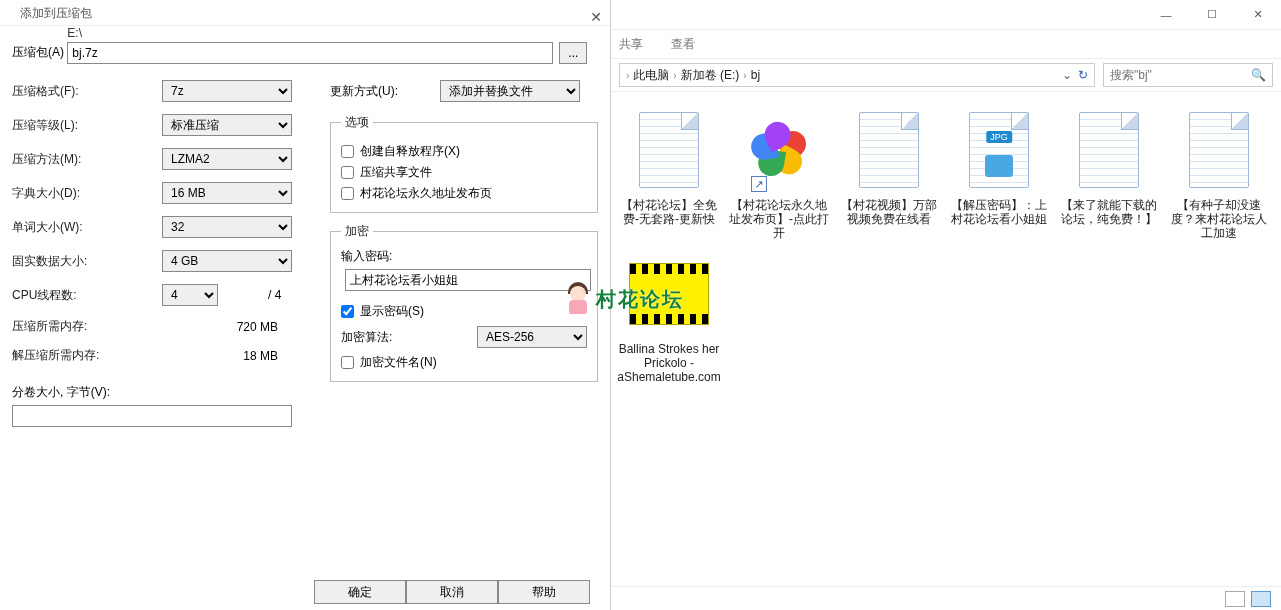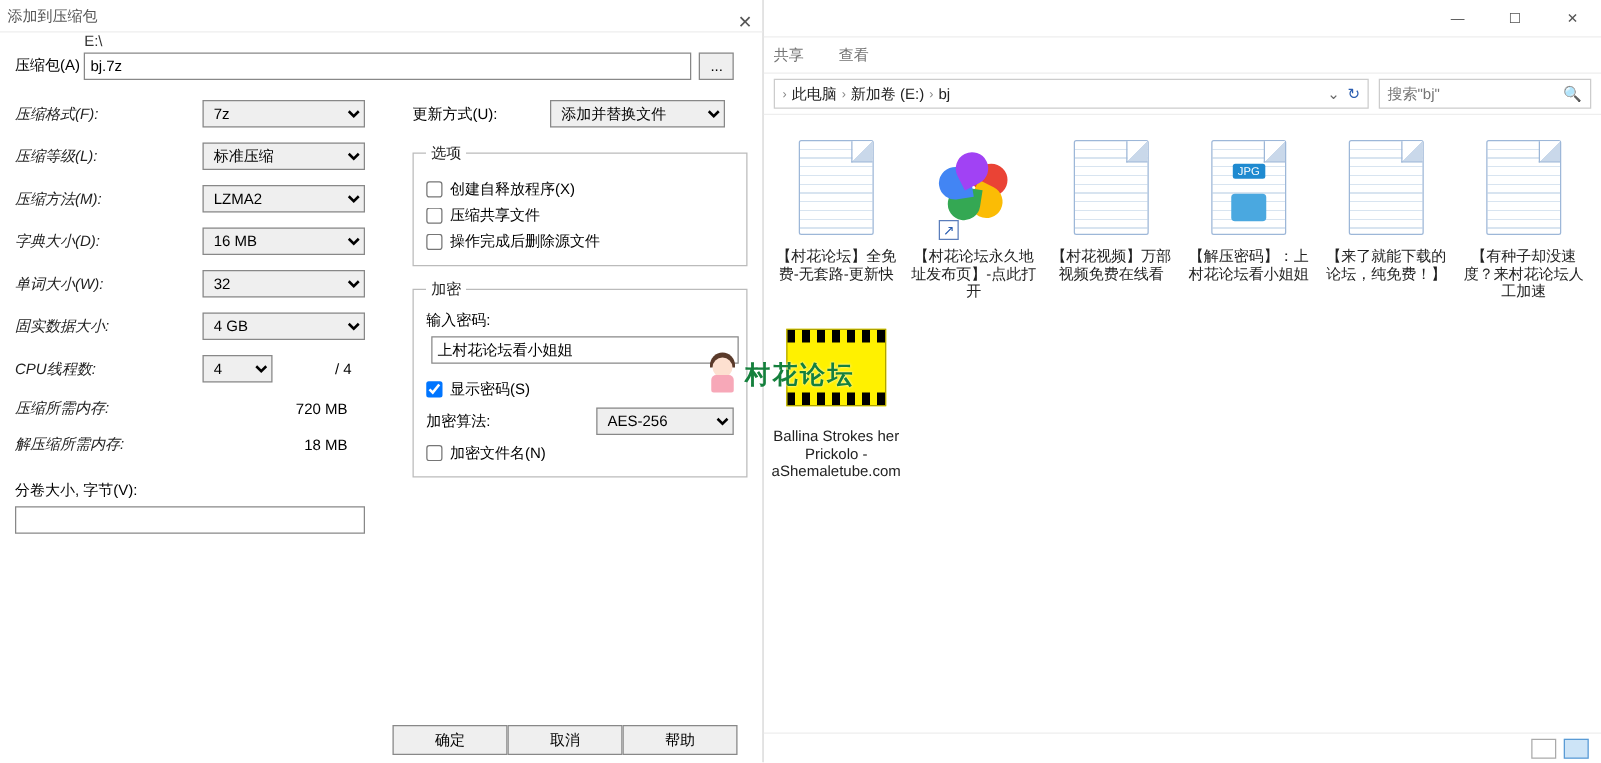--- a/index.html
+++ b/index.html
@@ -1,28 +1,28 @@
 <!DOCTYPE html>
 <html><head>
 <meta charset="utf-8">
 <style>
 * { box-sizing: border-box; margin: 0; padding: 0; font-family: "Microsoft YaHei", "Segoe UI", sans-serif; font-size: 12px; }
 body { background: #fff; width: 1281px; height: 610px; overflow: hidden; position: relative; }
 
 .dialog { position: absolute; left: 0; top: 0; width: 611px; height: 610px; background: #fff; border-right: 1px solid #ccc; }
-.dialog-title { height: 26px; line-height: 26px; padding-left: 6px; color: #555; border-bottom: 1px solid #eee; position: relative; }
+.dialog-title { height: 26px; line-height: 26px; padding-left: 20px; color: #555; border-bottom: 1px solid #eee; position: relative; }
 .dialog-close { position: absolute; right: 8px; top: 4px; font-size: 14px; color: #555; cursor: pointer; }
 
 .dialog-body { padding: 10px 12px 0 12px; display: flex; }
 .col { display: flex; flex-direction: column; }
 .left-col { width: 300px; }
 .right-col { flex: 1; padding-left: 18px; }
 
 .row { display: flex; align-items: center; margin-bottom: 12px; }
-.label { width: 150px; color: #222; font-style: italic; }
+.label { width: 150px; color: #222; }
 .val-text { width: 120px; text-align: right; padding-right: 4px; }
 
 .path-row { padding: 0 12px 6px 12px; }
 .path-label { display: inline-block; width: 52px; vertical-align: top; padding-top: 18px; }
 .path-stack { display: inline-block; width: 520px; }
 .path-hint { color: #333; margin-bottom: 2px; }
 .path-line { display: flex; gap: 6px; }
 
 select, input[type=text] { border: 1px solid #888; background: #fff; height: 22px; padding: 0 4px; font-size: 12px; }
 select { width: 130px; background: #efefef; }
@@ -166,21 +166,21 @@
         <label class="chk">
             <input type="checkbox" style="">
             <span>创建自释放程序(X)</span>
           </label>
         <label class="chk">
             <input type="checkbox" style="">
             <span>压缩共享文件</span>
           </label>
         <label class="chk">
             <input type="checkbox" style="">
-            <span>操作完成后删除源文件</span>
+            <span>村花论坛永久地址发布页</span>
           </label>
       </fieldset>
 
       <fieldset>
         <legend>加密</legend>
         <div>输入密码:</div>
         <input type="text" style="width: 100%; margin: 4px 4px 8px;" value="上村花论坛看小姐姐">
         <label class="chk">
             <input type="checkbox" checked="" style="">
             <span>显示密码(S)</span>

